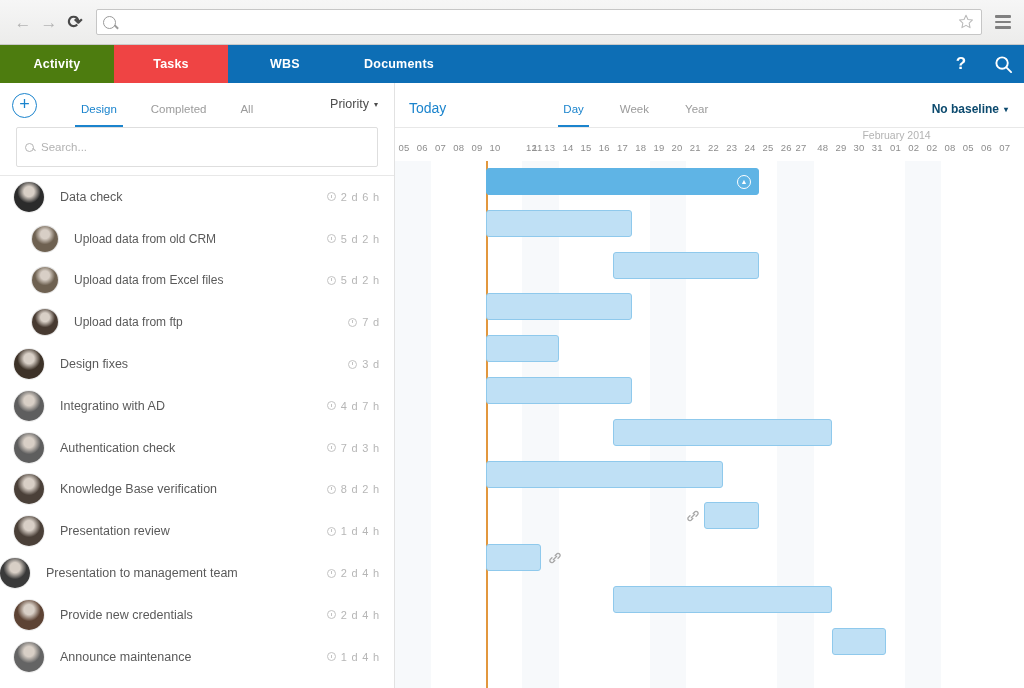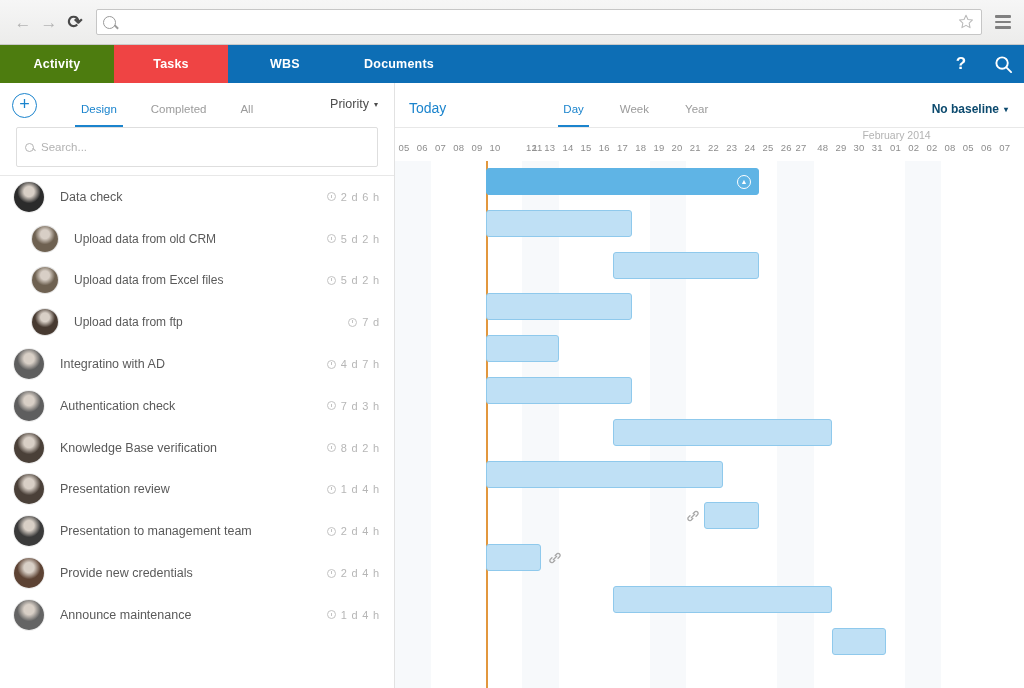--- a/index.html
+++ b/index.html
@@ -298,20 +298,28 @@
         </div>
         <div class="task-row child" style="padding-left: 32px;">
           <div class="avatar" style="background: radial-gradient(circle at 50% 32%, rgb(216, 207, 198) 0px, rgb(216, 207, 198) 20%, rgb(71, 58, 49) 46%, rgb(71, 58, 49) 100%); box-shadow: rgb(228, 228, 228) 0px 0px 0px 1px;"></div>
           <div class="task-title">Upload data from ftp</div>
           <div class="task-dur">
             <span class="clock"></span>
             <span>7 d</span>
           </div>
         </div>
         <div class="task-row" style="padding-left: 14px;">
+          <div class="avatar" style="background: radial-gradient(circle at 50% 32%, rgb(216, 207, 198) 0px, rgb(216, 207, 198) 20%, rgb(61, 50, 40) 46%, rgb(61, 50, 40) 100%);"></div>
+          <div class="task-title">Design fixes</div>
+          <div class="task-dur">
+            <span class="clock"></span>
+            <span>3 d</span>
+          </div>
+        </div>
+        <div class="task-row" style="padding-left: 14px;">
           <div class="avatar" style="background: radial-gradient(circle at 50% 32%, rgb(216, 207, 198) 0px, rgb(216, 207, 198) 20%, rgb(94, 94, 94) 46%, rgb(94, 94, 94) 100%);"></div>
           <div class="task-title">Integratino with AD</div>
           <div class="task-dur">
             <span class="clock"></span>
             <span>4 d 7 h</span>
           </div>
         </div>
         <div class="task-row" style="padding-left: 14px;">
           <div class="avatar" style="background: radial-gradient(circle at 50% 32%, rgb(216, 207, 198) 0px, rgb(216, 207, 198) 20%, rgb(94, 94, 94) 46%, rgb(94, 94, 94) 100%);"></div>
           <div class="task-title">Authentication check</div>
@@ -329,21 +337,21 @@
           </div>
         </div>
         <div class="task-row" style="padding-left: 14px;">
           <div class="avatar" style="background: radial-gradient(circle at 50% 32%, rgb(216, 207, 198) 0px, rgb(216, 207, 198) 20%, rgb(74, 64, 56) 46%, rgb(74, 64, 56) 100%);"></div>
           <div class="task-title">Presentation review</div>
           <div class="task-dur">
             <span class="clock"></span>
             <span>1 d 4 h</span>
           </div>
         </div>
-        <div class="task-row" style="padding-left: 14px;">
+        <div class="task-row" style="">
           <div class="avatar" style="background: radial-gradient(circle at 50% 32%, rgb(216, 207, 198) 0px, rgb(216, 207, 198) 20%, rgb(58, 58, 58) 46%, rgb(58, 58, 58) 100%);"></div>
           <div class="task-title">Presentation to management team</div>
           <div class="task-dur">
             <span class="clock"></span>
             <span>2 d 4 h</span>
           </div>
         </div>
         <div class="task-row" style="padding-left: 14px;">
           <div class="avatar" style="background: radial-gradient(circle at 50% 32%, rgb(216, 207, 198) 0px, rgb(216, 207, 198) 20%, rgb(93, 67, 52) 46%, rgb(93, 67, 52) 100%);"></div>
           <div class="task-title">Provide new credentials</div>

